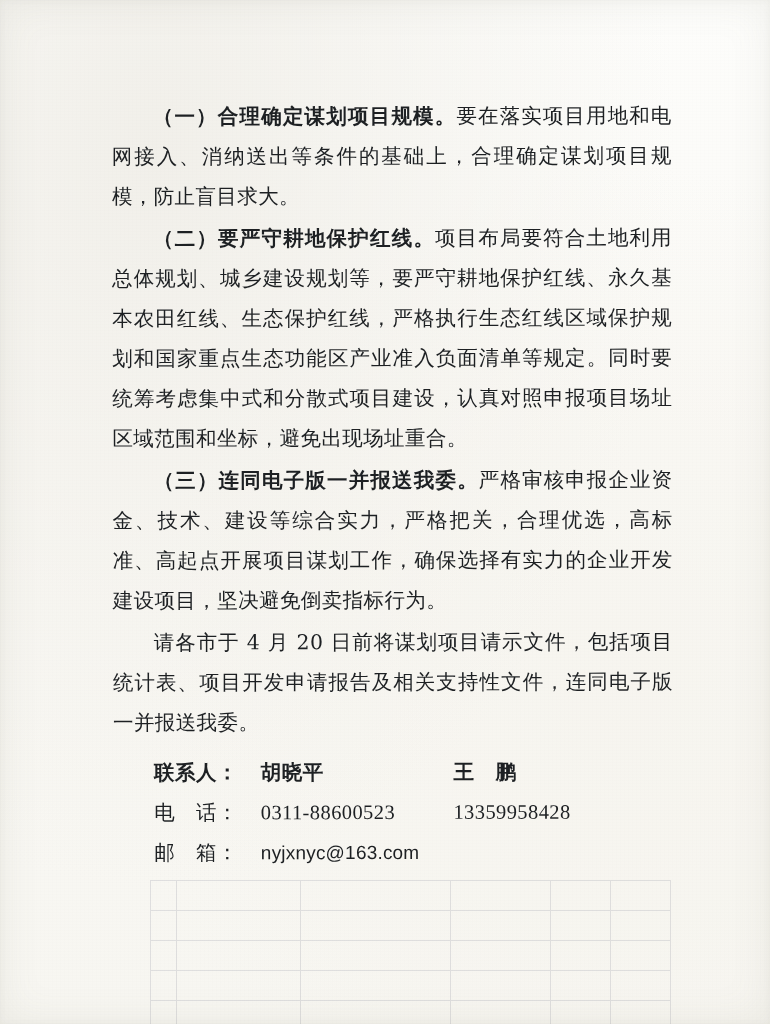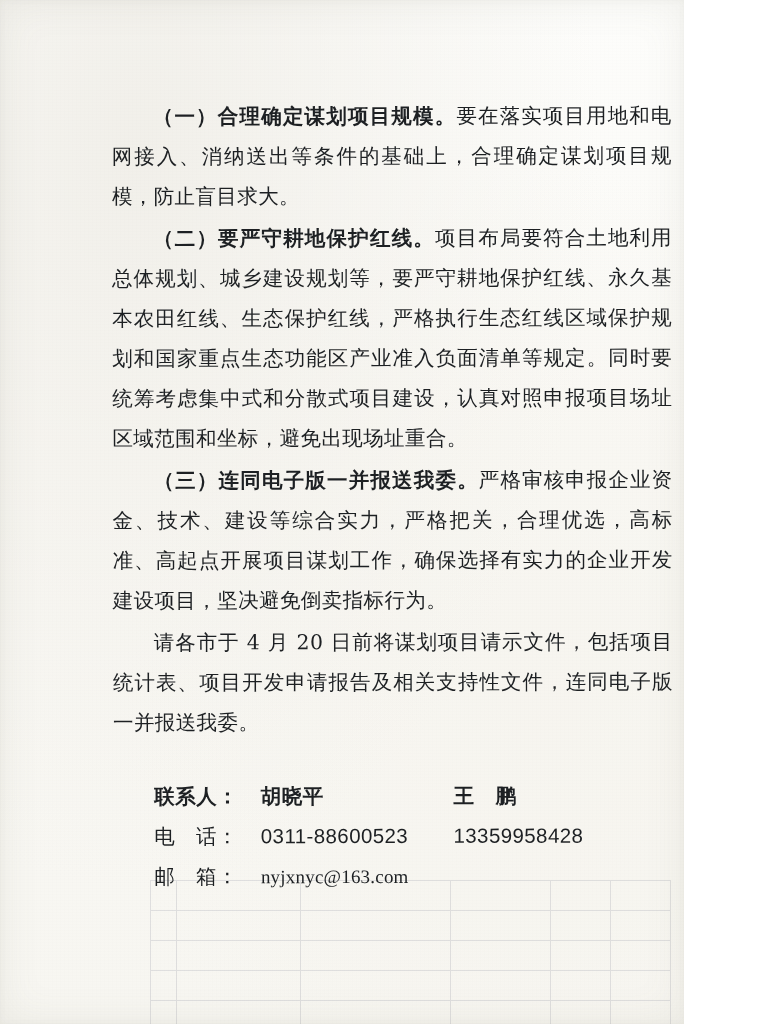--- a/index.html
+++ b/index.html
@@ -8,21 +8,21 @@
     background: #ffffff;
   }
   body {
     width: 770px;
     height: 1024px;
     overflow: hidden;
     font-family: "DejaVu Serif", "Liberation Serif", serif;
   }
   .page {
     position: relative;
-    width: 684px;
+    width: 770px;
     height: 1024px;
     background: #fbfaf8;
     background-image:
       radial-gradient(ellipse at 20% 15%, rgba(240,238,232,0.9) 0%, rgba(255,255,255,0) 60%),
       radial-gradient(ellipse at 80% 70%, rgba(246,244,238,0.8) 0%, rgba(255,255,255,0) 55%),
       linear-gradient(180deg, #fdfdfb 0%, #faf9f5 45%, #f7f6f1 100%);
     box-sizing: border-box;
     overflow: hidden;
   }
   
@@ -92,33 +92,32 @@
     white-space: nowrap;
     padding-left: 2em;
   }
   .contact-row .lbl {
     display: inline-block;
     min-width: 5.2em;
   }
   .contact-row .lbl.heiti {
     font-family: "DejaVu Sans", "Liberation Sans", sans-serif;
     font-weight: 700;
-    margin-top: 24px;
   }
   .contact-row .val-1 {
     display: inline-block;
     min-width: 9.4em;
   }
   .mono {
-    font-family: Liberation Serif, serif;
+    font-family: Liberation Sans, sans-serif;
     font-size: 19px;
     letter-spacing: 0.2px;
   }
   .num {
-    font-family: Liberation Sans, sans-serif;
+    font-family: Liberation Serif, serif;
   }
   
   .skew {
     transform: rotate(-0.12deg);
     transform-origin: 50% 20%;
   }
   .edge-shadow {
     position: absolute;
     inset: 0;
     pointer-events: none;

